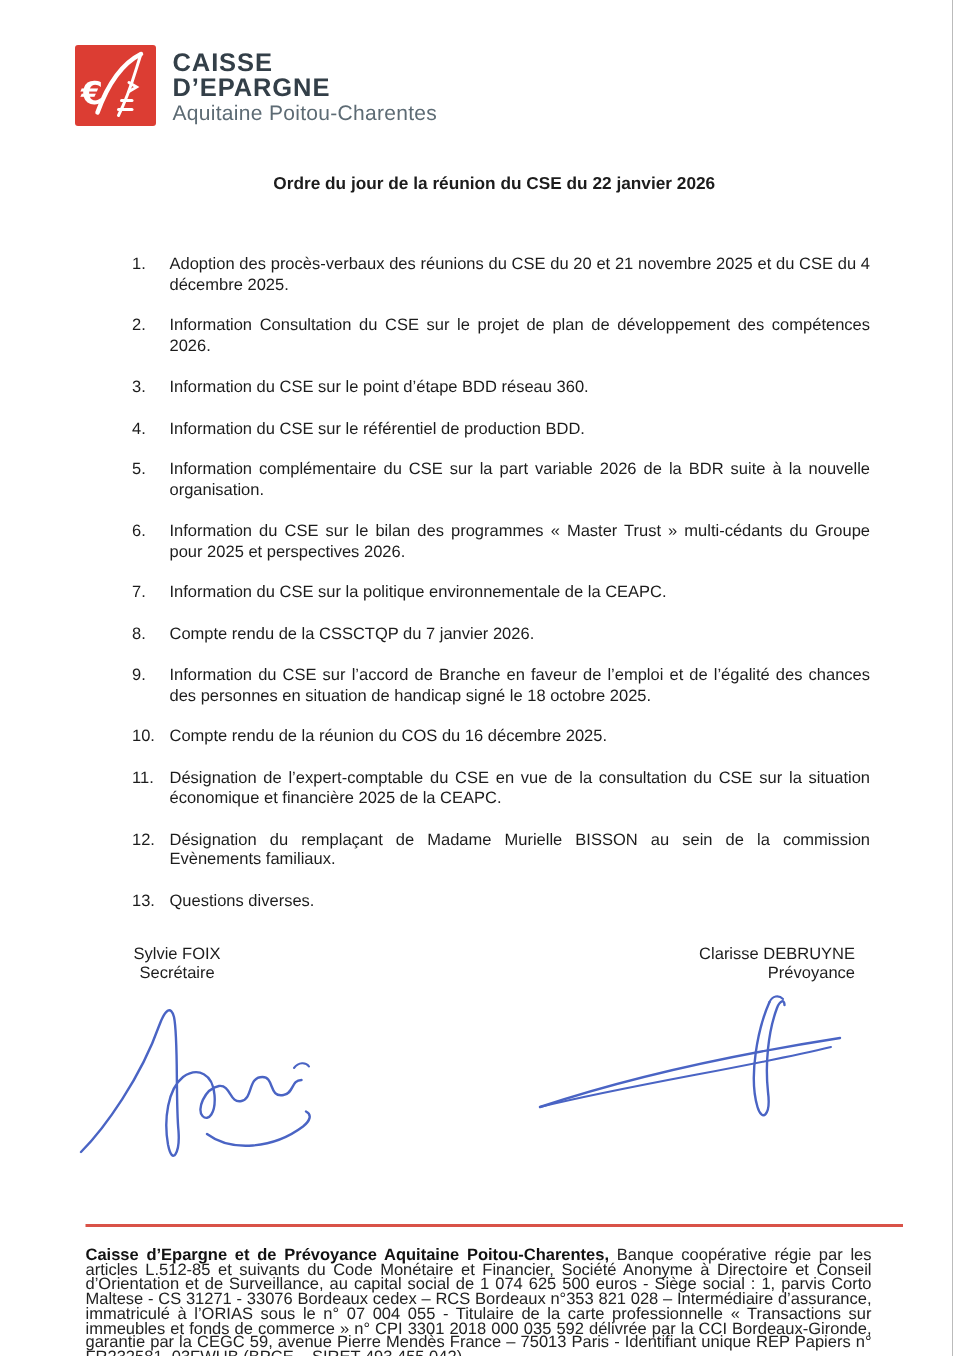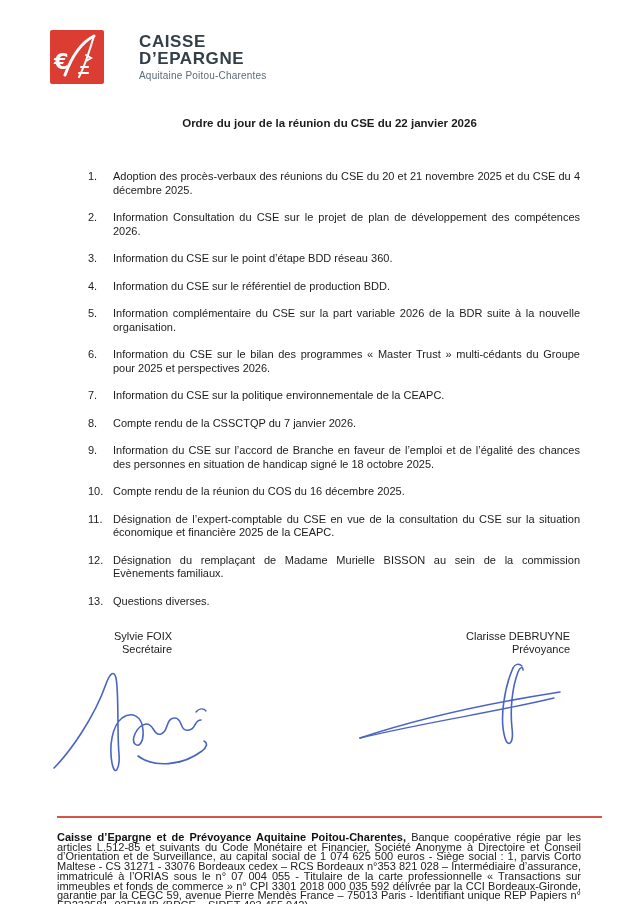--- a/index.html
+++ b/index.html
@@ -17,36 +17,36 @@
     margin:0 auto;
     background:#ffffff;
     font-family:"Liberation Sans","DejaVu Sans",sans-serif;
     color:var(--body-text);
     overflow:hidden;
   }
   
   .logo{position:absolute;left:50px;top:30px;display:flex;align-items:flex-start;gap:11px;}
   .logo-square{width:54px;height:54px;background:var(--brand-red);border-radius:2px;flex:0 0 auto;}
   .logo-square svg{display:block;width:54px;height:54px;}
-  .logo-textblock{padding-top:3px;margin-left:24px;}
+  .logo-textblock{padding-top:3px;}
   .brand-line{font-size:17px;line-height:17px;font-weight:bold;letter-spacing:.6px;color:var(--logo-text);}
-  .brand-region{font-size:10px;line-height:11px;margin-top:3px;color:var(--logo-subtext);letter-spacing:.2px;}
+  .brand-region{font-size:14px;line-height:11px;margin-top:3px;color:var(--logo-subtext);letter-spacing:.2px;}
   
   .doc-title{
     position:absolute;top:116px;left:12px;width:100%;
     text-align:center;font-weight:bold;font-size:11.5px;line-height:14px;
   }
   
   .agenda{position:absolute;left:88px;top:170px;width:492px;}
   .agenda-item{display:flex;margin-bottom:14px;font-size:11px;line-height:13.5px;}
   .agenda-num{flex:0 0 25px;}
   .agenda-text{flex:1;text-align:justify;}
   
   .sig-block{position:absolute;top:630px;font-size:11px;line-height:13px;}
-  .sig-left{left:114px;text-align:right;}
+  .sig-left{left:89px;text-align:center;}
   .sig-right{left:410px;width:160px;text-align:right;}
   .sig-svg{position:absolute;pointer-events:none;}
   .sig-svg.left{left:50px;top:656px;}
   .sig-svg.right{left:356px;top:660px;}
   .sig-svg path{fill:none;stroke:var(--ink);stroke-linecap:round;}
   
   .footer-rule{position:absolute;left:57px;top:816px;width:545px;height:2px;background:var(--footer-rule);}
   .footer-text{
     position:absolute;left:57px;top:822px;width:524px;
     font-size:11px;line-height:9.7px;text-align:justify;color:#222;

